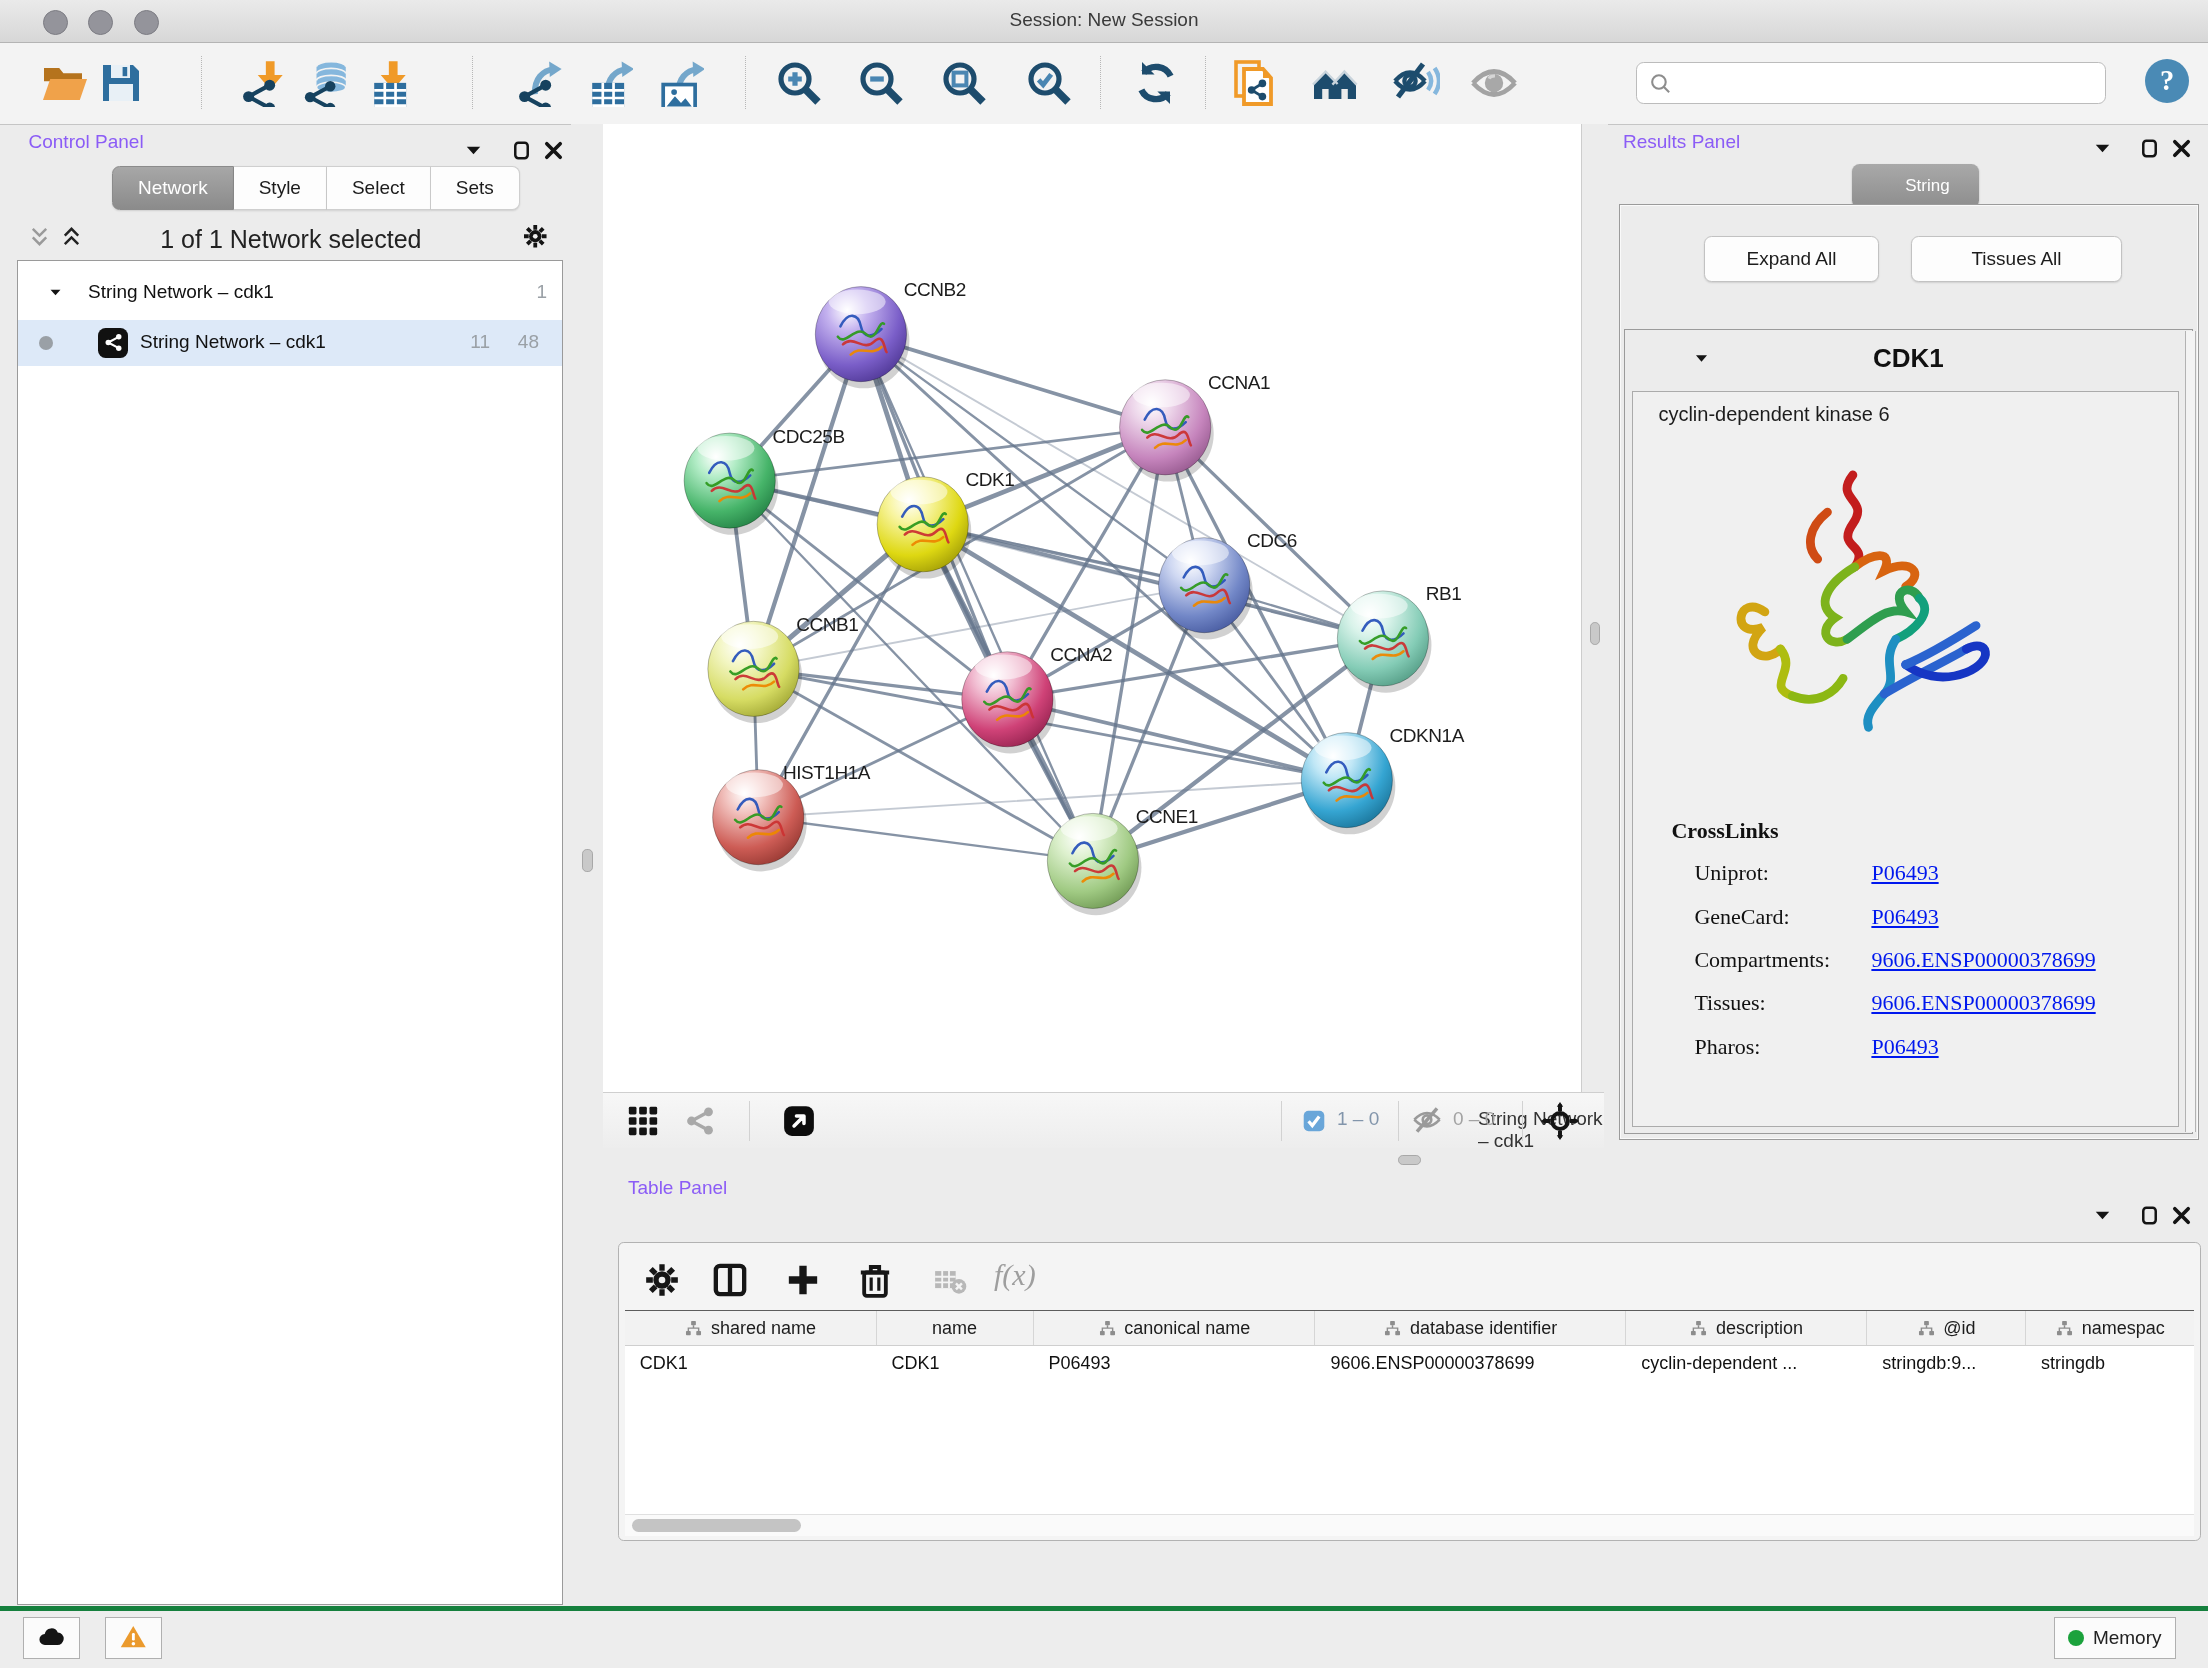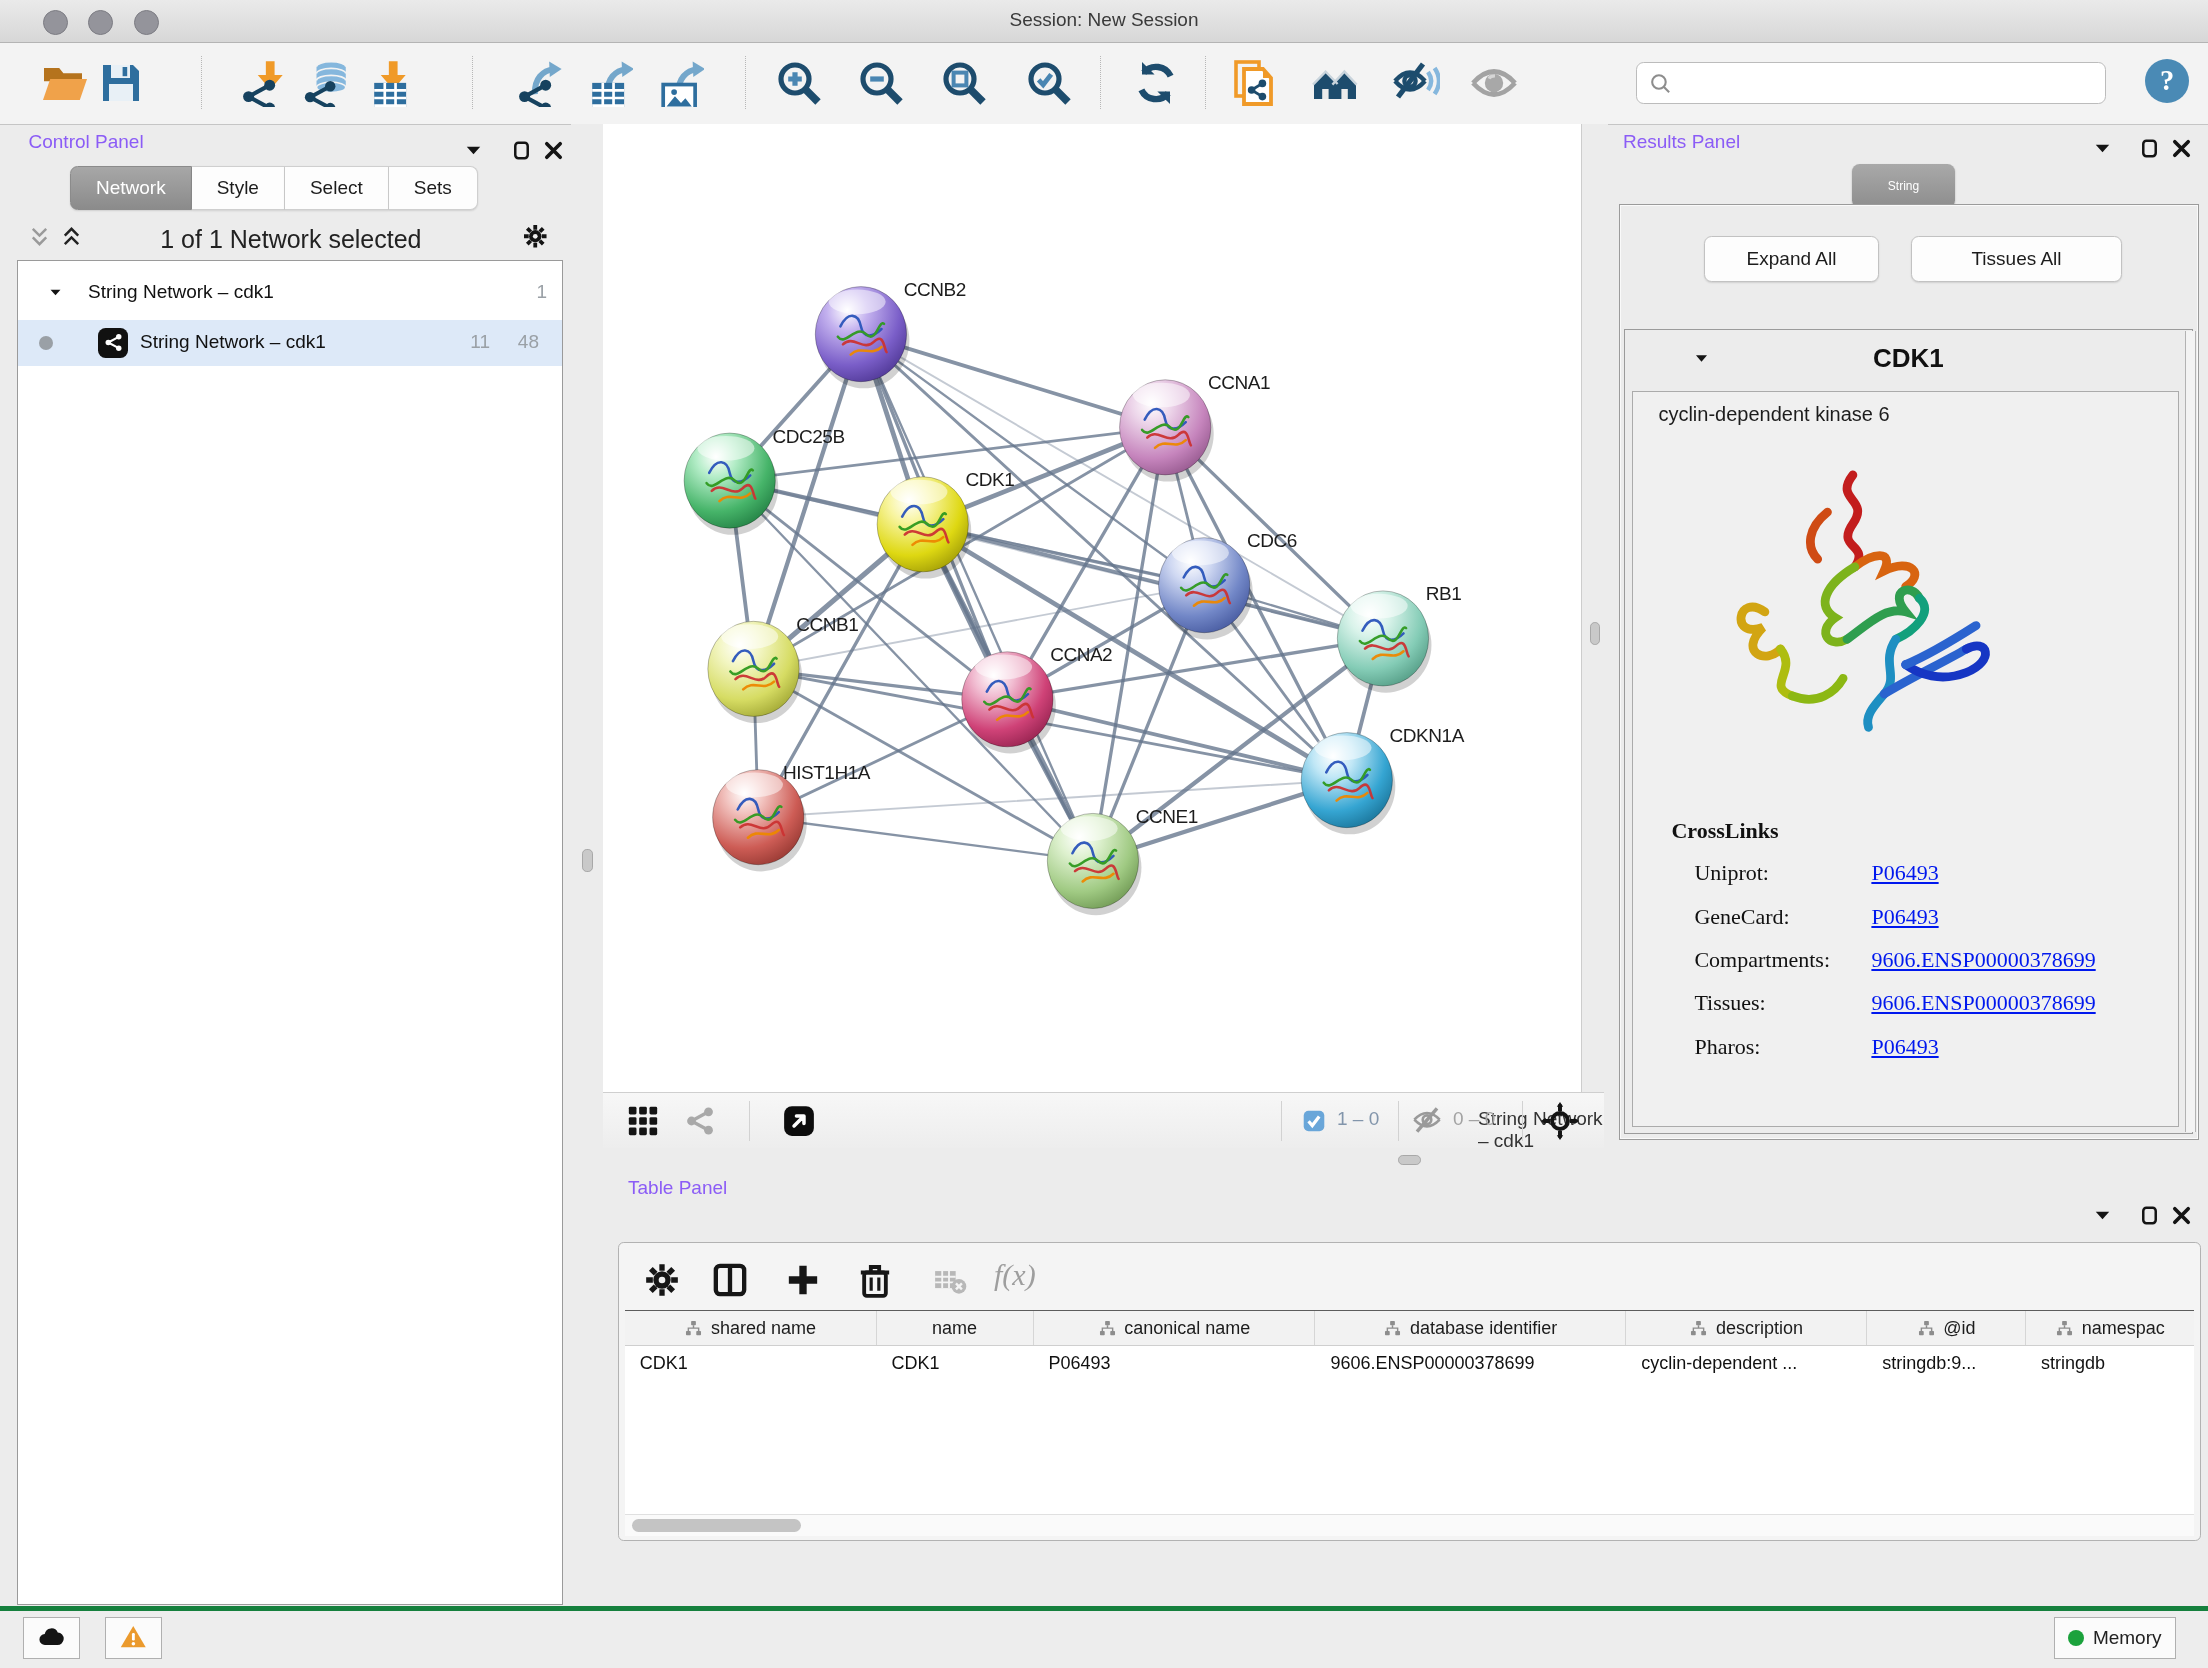--- a/index.html
+++ b/index.html
@@ -23,21 +23,21 @@
   .search svg{width:25px;height:25px;margin-right:7.6px;}
   .search input{border:none;outline:none;flex:1;font-size:18px;font-family:"Liberation Sans",sans-serif;background:transparent;}
   .helpbtn{position:absolute;left:2145px;top:16px;width:44px;height:44px;border-radius:50%;background:#4a8ab5;
     color:#fff;font-family:"Liberation Serif",serif;font-weight:bold;font-size:28.5px;text-align:center;line-height:44px;}
   
   .pt{font-size:19px;color:#8b5cf6;}
   .pctl{position:absolute;width:23px;height:23px;color:#141414;}
   .pctl svg{width:23px;height:23px;}
   
   .cp-title{position:absolute;left:28.5px;top:131px;}
-  .seg{position:absolute;display:flex;}
+  .seg{position:absolute;display:flex;margin-left:42px;}
   .seg .tab{height:42px;line-height:42px;padding:0 25px;font-size:19px;background:#fdfdfd;
     border:1px solid #cfcfcf;border-left:none;color:#1c1c1c;box-shadow:0 1px 1.9px rgba(0,0,0,.12);}
   .seg .tab.first{border-left:1px solid #cfcfcf;border-radius:7.6px 0 0 7.6px;}
   .seg .tab.last{border-radius:0 7.6px 7.6px 0;}
   .seg .tab.active{background:linear-gradient(#a7a7a7,#8b8b8b);color:#fff;border-color:#8b8b8b;}
   .cp-sub{position:absolute;left:11.4px;top:217px;width:559px;height:40px;}
   .cp-sub .txt{position:absolute;left:0;right:0;text-align:center;top:7.6px;font-size:25px;}
   .treebox{position:absolute;left:17px;top:260px;width:544px;bottom:63px;background:#fff;border:1px solid #9a9a9a;}
   .trow{position:absolute;left:0;right:0;height:46px;}
   .trow .lbl{position:absolute;top:10.5px;font-size:19px;color:#111;}
@@ -51,22 +51,22 @@
     background:linear-gradient(#f7f7f7,#ededed);border-top:1px solid #cfcfcf;}
   .netbar .vs{position:absolute;top:7.6px;height:40px;width:0;border-left:1px solid #d2d2d2;}
   .nbic{position:absolute;top:10.5px;width:34px;height:34px;}
   .nbic svg{width:34px;height:34px;}
   .netbar .name{position:absolute;left:875px;top:15px;font-size:19px;color:#333;}
   .badge{position:absolute;top:15px;font-size:19px;color:#8295ab;}
   .splitknob{position:absolute;background:#c9c9c9;border:1px solid #a8a8a8;border-radius:4.8px;}
   
   .rp-title{position:absolute;left:1623px;top:131px;}
   .rp-tab{position:absolute;left:1852px;top:164px;width:103px;height:44px;border-radius:7.6px;
-    background:linear-gradient(#a9a9a9,#8d8d8d);color:#fff;font-size:12px;text-align:center;line-height:44px;
-    box-shadow:0 1px 1.9px rgba(0,0,0,.25);}
+    background:linear-gradient(#a9a9a9,#8d8d8d);color:#fff;font-size:17px;text-align:center;line-height:44px;
+    box-shadow:0 1px 1.9px rgba(0,0,0,.25);padding-left:24px;}
   .rp-box{position:absolute;left:1619px;top:204px;width:578px;height:934px;background:#ececec;
     border:1px solid #9b9b9b;box-shadow:inset 0 0 0 1px #fafafa;}
   .rp-btn{position:absolute;height:44px;background:#fdfdfd;border:1px solid #c2c2c2;border-radius:7.6px;
     font-size:19px;text-align:center;line-height:44px;color:#1c1c1c;box-shadow:0 1px 1.9px rgba(0,0,0,.12);}
   .cdkbox{position:absolute;left:3.8px;top:124px;width:569px;height:805px;background:#ececec;border:1px solid #9b9b9b;box-sizing:border-box;}
   .cdkhead{position:absolute;left:0;top:0;right:0;height:61px;}
   .cdkhead .nm{position:absolute;left:0;right:0;top:13.3px;text-align:center;font-size:26px;font-weight:bold;color:#111;}
   .cdkbody{position:absolute;left:7.6px;top:61px;right:13.3px;bottom:5.7px;background:#f0f0f0;border:1px solid #ababab;}
   .cdkdesc{position:absolute;left:25px;top:11.4px;font-size:20px;color:#1c1c1c;}
   .protein{position:absolute;left:38px;top:38px;}

